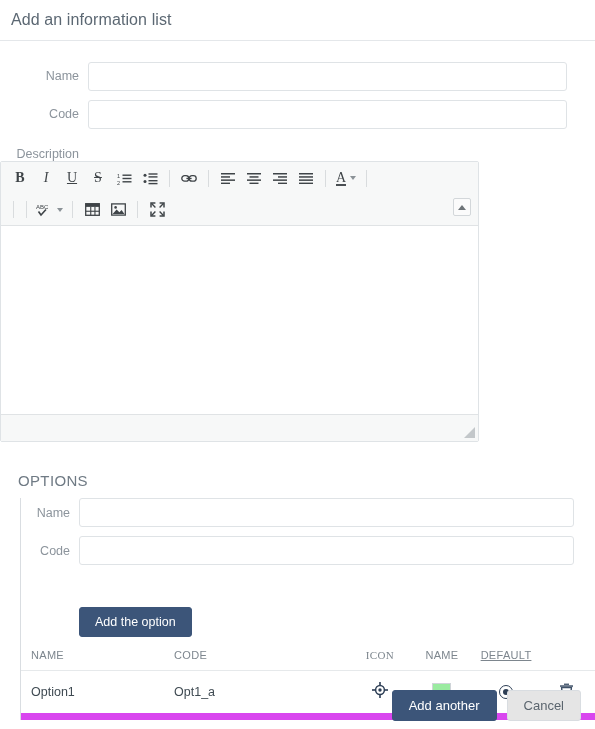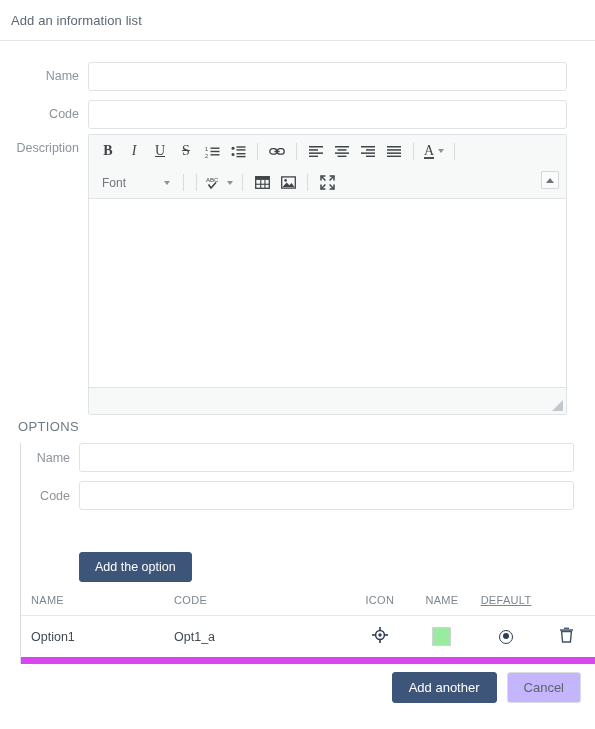--- a/index.html
+++ b/index.html
@@ -14,21 +14,21 @@
   .page { position: relative; width: 595px; height: 729px; overflow: hidden; background:#fff; }
 
   
   .modal-header {
     height: 41px;
     border-bottom: 1px solid #e4e7ea;
     display: flex; align-items: center;
     padding-left: 11px;
   }
   .modal-title {
-    font-size: 13px;
+    font-size: 16px;
     color: #5c6873;
     font-weight: 400;
     letter-spacing: .1px;
   }
 
   
   .form-row { display: flex; align-items: flex-start; margin-top: 14px; }
   .form-label {
     width: 88px; text-align: right;
     font-size: 12.5px; color: #8c949c;
@@ -40,21 +40,21 @@
     background: #fff; font-size: 12.5px; color: #3e515b;
     padding: 0 9px; outline: none; font-family: "Liberation Sans", sans-serif;
   }
   .text-input::placeholder { color: #b6bdc4; }
 
   #row-name .text-input, #row-code .text-input { width: 479px; }
   #row-name { margin-top: 21px; }
   #row-code { margin-top: 9px; }
 
   
-  #row-description { margin-top: 5px; }
+  #row-description { margin-top: 11px; flex-direction: column; }
   .editor {
     width: 479px;
     border: 1px solid #dfe3e6;
     border-radius: 2px;
     background: #fff;
   }
   .editor-toolbar {
     background: #f7f8f8;
     border-bottom: 1px solid #e0e3e5;
     position: relative;
@@ -127,22 +127,22 @@
     border-top: 1px solid #e0e3e5;
     position: relative;
   }
   .resize-grip {
     position: absolute; right: 3px; bottom: 3px;
     width: 11px; height: 11px;
   }
 
   
   .options-title {
-    margin: 4px 0 0 18px;
-    font-size: 13px; color: #6f7a84;
+    margin: 30px 0 0 18px;
+    font-size: 15px; color: #6f7a84;
     letter-spacing: .35px;
   }
   .options-group {
     margin-top: 9px; margin-left: 20px;
     border-left: 1px solid #d9dde1;
     padding-left: 0;
   }
   .opt-row { display: flex; align-items: center; margin-bottom: 9px; }
   .opt-label {
     width: 58px; text-align: right; padding-right: 9px;
@@ -150,40 +150,40 @@
   }
   .opt-row .text-input { width: 495px; }
 
   .btn {
     border: 1px solid transparent; border-radius: 3px;
     font-size: 12.5px; cursor: pointer;
     font-family: "Liberation Sans", sans-serif;
     line-height: 1;
   }
   .btn-primary { background: #3c5579; border-color: #3c5579; color: #fff; }
-  .btn-default { background: #c4b5fd; border-color: #d9dde1; color: #5b656e; }
+  .btn-default { background: #e5e5e5; border-color: #d9dde1; color: #5b656e; }
 
   .add-option-wrap { padding-left: 58px; margin-top: 42px; }
   #add-the-option-button { height: 30px; padding: 0 15px; }
 
   
   .opt-table { width: 100%; border-collapse: collapse; margin-top: 12px; }
   .opt-table th {
     font-size: 11px; color: #7d868e; font-weight: 400;
     letter-spacing: .3px; text-align: left;
     padding: 0 0 9px 0; border-bottom: 1px solid #e6e9eb;
   }
   .opt-table td {
     font-size: 12.5px; color: #3f4a52;
     padding: 11px 0; border-bottom: 7px solid #d946ef;
   }
   .col-name { width: 148px; padding-left: 10px !important; }
   .col-code { width: 170px; }
   .col-icon, .col-color, .col-default, .col-del { text-align: center !important; }
-  .col-icon { width: 58px; }
+  .col-icon { width: 58px; font-family: Liberation Serif, serif; }
   .col-color { width: 62px; }
   .col-default { width: 62px; text-decoration: underline; }
   .col-del { width: 55px; }
 
   .color-swatch {
     display: inline-block; width: 19px; height: 19px;
     border: 1px solid #cfd4d8; vertical-align: middle;
   }
   .radio-on {
     display: inline-block; width: 14px; height: 14px;
@@ -192,21 +192,21 @@
   }
   .radio-on::after {
     content: ""; position: absolute;
     left: 2.5px; top: 2.5px; width: 6px; height: 6px;
     border-radius: 50%; background: #2d3e55;
   }
   .icon-cell, .del-cell { color: #2d3e55; cursor: pointer; display: inline-block; }
 
   
   .modal-footer {
-    position: absolute; right: 14px; bottom: 26px;
+    position: absolute; right: 14px; bottom: 8px;
     display: flex; gap: 10px; align-items: center;
   }
   .modal-footer .btn { height: 31px; padding: 0 16px; font-size: 13px; }
 </style>
 </head>
 <body>
 
 <div class="page">
 
   <div class="modal-header">
@@ -304,24 +304,20 @@
 
           <div class="tb-color">
             <span class="letter">A</span>
             <span class="caret"></span>
           </div>
 
           <div class="tb-sep"></div>
         </div>
 
         <div class="tb-row row2">
-          <div class="tb-drop tb-drop-md">
-            <span class="lbl">Font</span>
-            <span class="caret"></span>
-          </div>
 
           <div class="tb-sep"></div>
 
 
           <div class="tb-sep"></div>
 
           <div class="tb-spell">
             <svg width="18" height="15" viewBox="0 0 18 15">
               <text x="0" y="7" font-size="6" fill="#3f4448" font-family="Liberation Sans">ABC</text>
               <path d="M2.5 9.5 L5 13 L10 7.5" fill="none" stroke="#3f4448" stroke-width="1.6"></path>

